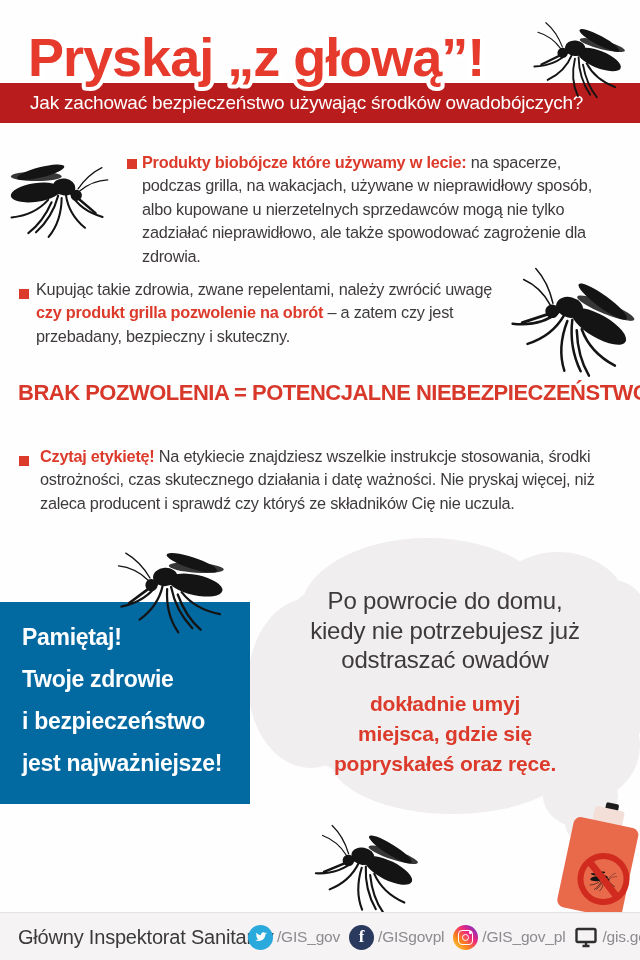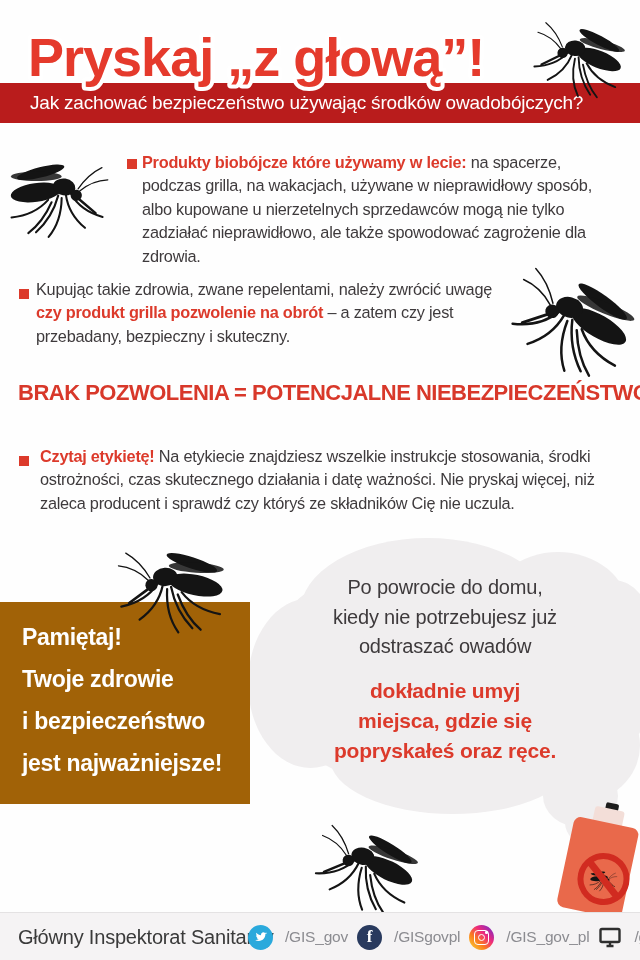--- a/index.html
+++ b/index.html
@@ -30,43 +30,43 @@
   .para{position:absolute;font-size:16.3px;line-height:23.4px;letter-spacing:-0.25px;color:#3e3a3c;}
   .p1{left:142px;top:151px;width:476px;}
   .p2{left:36px;top:278px;width:462px;}
   .p3{left:40px;top:445px;width:594px;}
   .bold-red{color:#dc3a2b;font-weight:bold;}
   .warning{
     position:absolute;left:18px;top:380px;white-space:nowrap;
     font-size:22px;font-weight:bold;letter-spacing:-0.5px;color:#d8382a;
   }
   
-  .reminder-box{position:absolute;left:0;top:602px;width:250px;height:202px;background:#a16207;z-index:1;}
+  .reminder-box{position:absolute;left:0;top:602px;width:250px;height:202px;background:#0369a1;z-index:1;}
   .reminder-text{
     position:absolute;left:22px;top:14px;width:220px;
     font-size:23px;font-weight:bold;line-height:42px;color:#ffffff;letter-spacing:-0.3px;white-space:pre-line;
   }
   
   .blob{position:absolute;background:#f0eeef;border-radius:50%;z-index:0;}
   .bubble-text{position:absolute;left:290px;top:573px;width:310px;text-align:center;z-index:1;}
-  .bubble-normal{font-size:20px;line-height:29.5px;color:#3e3a3c;white-space:pre-line;letter-spacing:-0.2px;}
+  .bubble-normal{font-size:24px;line-height:29.5px;color:#3e3a3c;white-space:pre-line;letter-spacing:-0.2px;margin-top:13px;}
   .bubble-red{margin-top:14px;font-size:21px;line-height:30px;font-weight:bold;color:#dc3a2b;white-space:pre-line;letter-spacing:-0.2px;}
   
   .spray-can{position:absolute;left:558px;top:806px;width:85px;height:112px;transform:rotate(12deg);z-index:2;}
   .can-body{position:absolute;left:8px;top:16px;width:66px;height:92px;background:#e9694b;border-radius:7px;}
   .can-cap{position:absolute;left:26px;top:2px;width:30px;height:18px;background:#f3ded8;border-radius:3px;}
   .can-nozzle{position:absolute;left:36px;top:-4px;width:13px;height:12px;background:#1c1c1c;border-radius:2px;}
   .ban-sign{position:absolute;left:15px;top:30px;width:40px;height:40px;border:6px solid #d12b20;border-radius:50%;}
   .ban-bar{position:absolute;left:-3px;top:17px;width:46px;height:7px;background:#d12b20;transform:rotate(40deg);}
   .ban-mosq{position:absolute;left:4px;top:8px;width:33px;height:26px;}
   
   .footer{position:absolute;left:0;top:912px;width:640px;height:48px;background:#f5f3f4;border-top:1px solid #e4e2e3;z-index:3;}
   .org{position:absolute;left:18px;top:0;line-height:48px;font-size:20px;color:#3a3a3a;letter-spacing:-0.2px;}
   .socials{position:absolute;left:248px;top:0;height:48px;display:flex;align-items:center;gap:9px;}
-  .social-item{display:flex;align-items:center;gap:12px;cursor:pointer;justify-content:space-between;}
+  .social-item{display:flex;align-items:center;gap:4px;cursor:pointer;justify-content:space-between;}
   .social-label{font-size:15.5px;color:#8b8b90;letter-spacing:-0.2px;}
   .circle-icon{width:25px;height:25px;border-radius:50%;display:flex;align-items:center;justify-content:center;flex:0 0 auto;}
   .tw{background:#2aa9dc;}
   .fb{background:#293a5e;color:#fff;font-weight:bold;font-size:17px;font-family:"Liberation Serif",serif;}
   .ig{background:linear-gradient(45deg,#f9ce34 5%,#fa7e1e 35%,#ee2a7b 62%,#6228d7 100%);position:relative;}
   .ig-cam{width:13px;height:13px;border:1.8px solid #fff;border-radius:4px;position:relative;}
   .ig-lens{position:absolute;left:3px;top:3px;width:5px;height:5px;border:1.4px solid #fff;border-radius:50%;}
   .ig-dot{position:absolute;top:0.5px;right:0.5px;width:2.6px;height:2.6px;background:#fff;border-radius:50%;}
 </style>
 </head>

